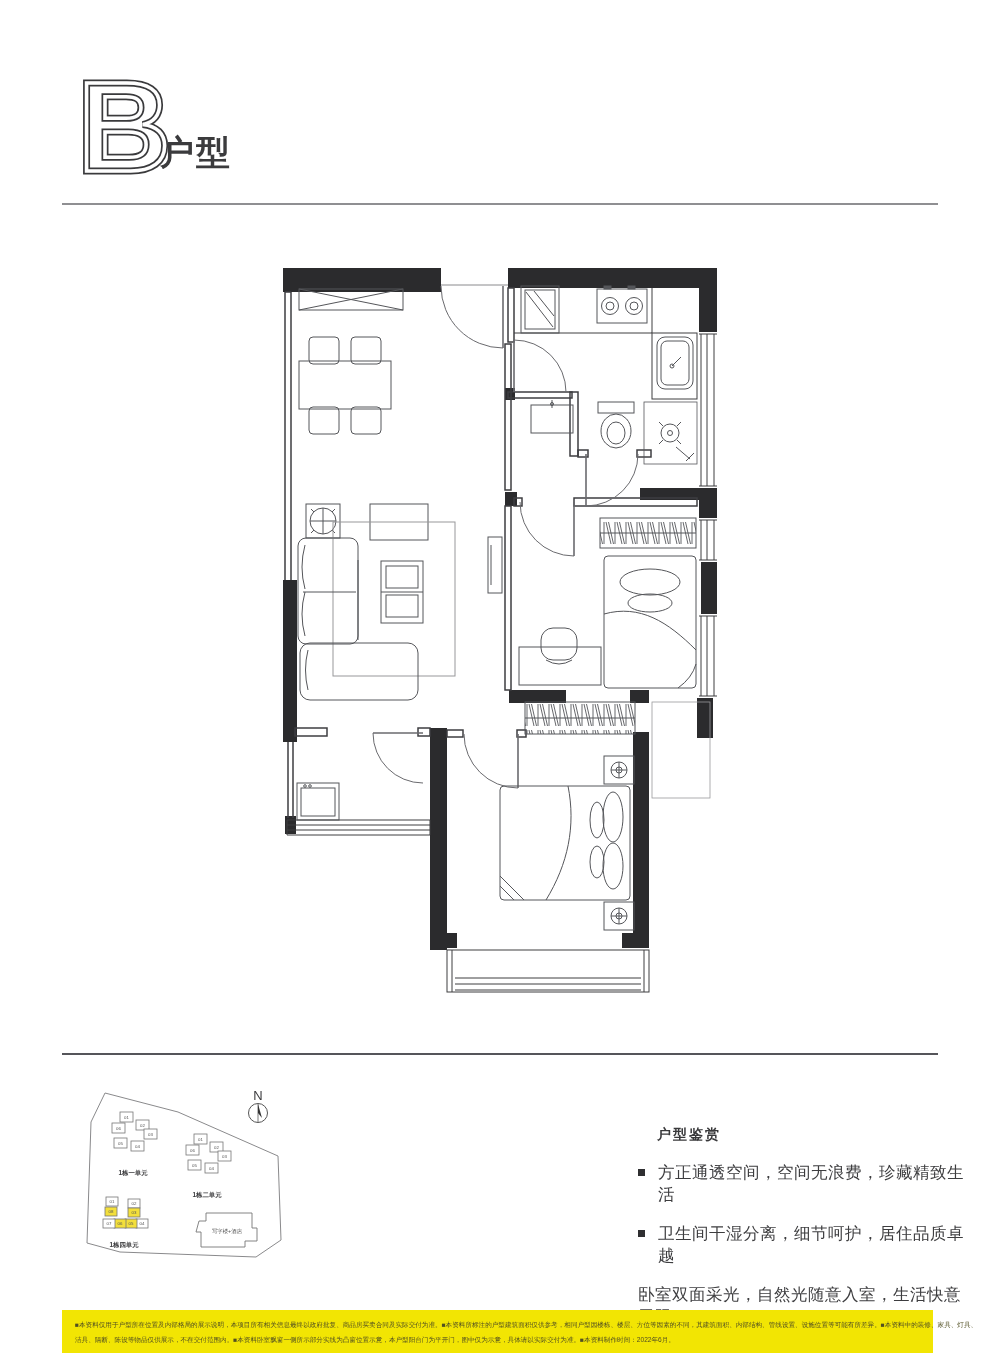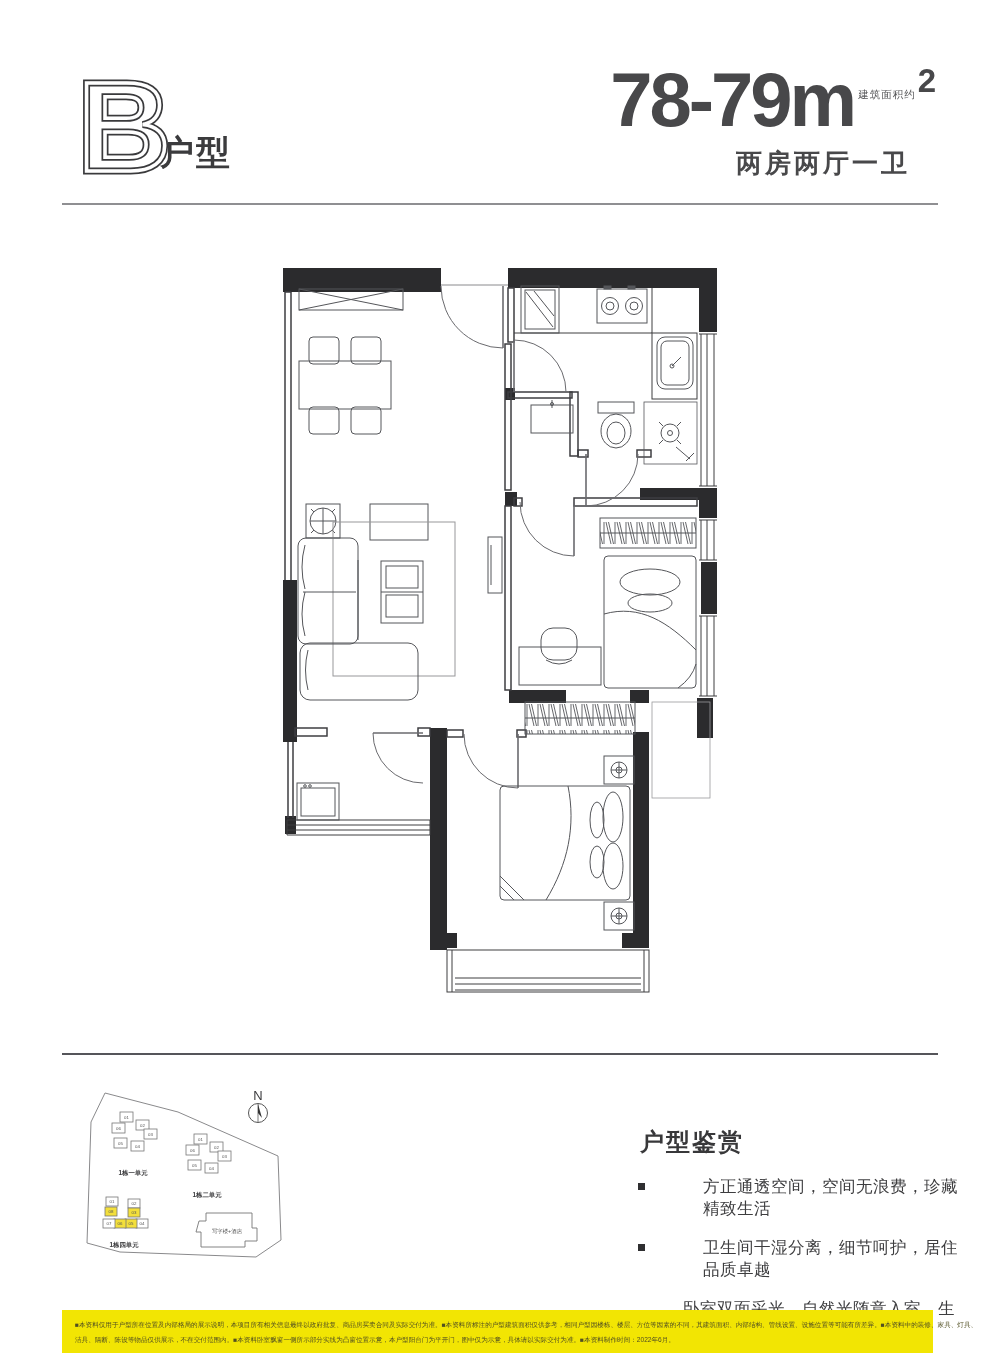--- a/index.html
+++ b/index.html
@@ -16,49 +16,41 @@
   #area-sup{font-size:33px;font-weight:bold;color:#48484a;margin-top:2px;margin-left:2px;line-height:33px;}
   #rooms-desc{font-size:26px;font-weight:bold;color:#48484a;letter-spacing:3px;margin-top:8px;margin-right:26px;}
   .rule{left:62px;width:876px;height:2px;}
   #rule-top{top:203px;background:#8f8f92;}
   #rule-bottom{top:1053px;background:#55555a;}
   
   #plan-svg{left:266px;top:256px;}
   #site-svg{left:58px;top:1062px;}
   
   #appreciation{left:638px;top:1126px;width:330px;}
-  #appre-title{font-size:24px;font-weight:bold;color:#38383a;letter-spacing:2px;margin-left:2px;}
+  #appre-title{font-size:14px;font-weight:bold;color:#38383a;letter-spacing:2px;margin-left:19px;}
   .bullet-row{display:flex;margin-top:17px;}
   .bullet-sq{width:7px;height:7px;background:#2f2f31;margin:8px 13px 0 0;flex:none;}
-  .bullet-text{font-size:16.5px;color:#3d3d3f;line-height:22px;letter-spacing:0.5px;margin-left:45px;}
+  .bullet-text{font-size:16.5px;color:#3d3d3f;line-height:22px;letter-spacing:0.5px;}
   
   #disclaimer{left:62px;top:1310px;width:871px;height:43px;box-sizing:border-box;padding:7px 11px 0 13px;}
   .disc-line{display:block;font-size:6.6px;line-height:15px;color:#514f22;white-space:nowrap;letter-spacing:0;}
   
   svg text{font-family:"Liberation Sans",sans-serif;}
 </style>
 </head>
 <body>
 
 <div id="canvas">
 
   <svg id="b-letter" class="abs" viewBox="0 0 150 110">
     <text x="4" y="100" font-size="128" font-weight="bold" fill="#fff" stroke="#3a3a3c" stroke-width="7">B</text>
     <text x="4" y="100" font-size="128" font-weight="bold" fill="none" stroke="#ffffff" stroke-width="3.5">B</text>
   </svg>
   <div id="type-label" class="abs">户型</div>
 
-  <div id="area-block" class="abs">
-    <div id="area-row">
-      <span id="area-value">78-79m</span>
-      <span id="area-note">建筑面积约</span>
-      <span id="area-sup">2</span>
-    </div>
-    <div id="rooms-desc">两房两厅一卫</div>
-  </div>
 
   <div id="rule-top" class="abs rule"></div>
 
   <svg id="plan-svg" class="abs" width="466" height="756" viewBox="266 256 466 756">
     <defs>
       <pattern id="hang" width="11" height="26" patternUnits="userSpaceOnUse">
         <line x1="1" y1="2" x2="6" y2="24" stroke="#55565a" stroke-width="0.9"></line>
         <line x1="3.5" y1="2" x2="8.5" y2="24" stroke="#55565a" stroke-width="0.9"></line>
         <line x1="10" y1="2" x2="10" y2="24" stroke="#55565a" stroke-width="0.9"></line>
       </pattern>

